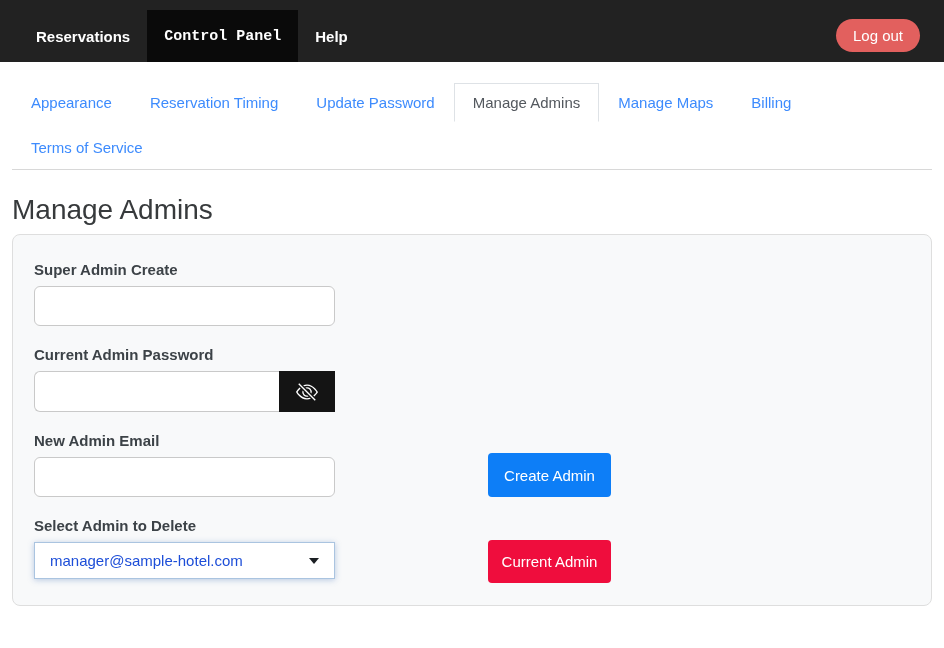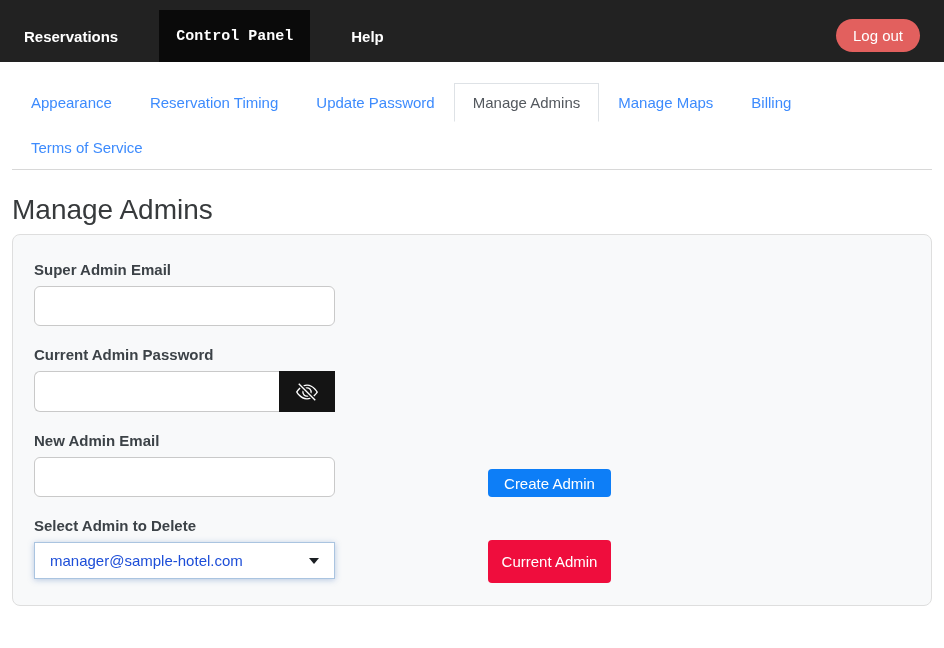--- a/index.html
+++ b/index.html
@@ -9,22 +9,21 @@
     background: #ffffff;
     overflow: hidden;
     color: #373a3c;
   }
 
   
   .navbar {
     height: 62px;
     background: #222222;
     display: flex;
-    padding: 0 24px 0 7px;
-    gap: 24px;
+    padding: 0 24px 0 19px;
   }
   .nav-item {
     margin-top: 10px;
     height: 52px;
     display: flex;
     align-items: center;
     padding: 0 17px;
     color: #ffffff;
     font-size: 15px;
     font-weight: 600;
@@ -132,21 +131,21 @@
   .btn {
     width: 123px;
     color: #ffffff;
     border: none;
     border-radius: 4px;
     font-size: 15px;
     font-family: inherit;
     cursor: pointer;
     margin-left: 153px;
   }
-  .btn-primary { background: #0d7ef7; height: 28px; }
+  .btn-primary { background: #0d7ef7; height: 44px; }
   .btn-danger  { background: #ef0d3d; height: 43px; margin-bottom: -4px; }
 
   
   .select-box {
     width: 301px;
     height: 37px;
     background: #ffffff;
     border: 1px solid #aac4e0;
     box-shadow: 0 1px 6px rgba(60, 110, 180, 0.35);
     border-radius: 0;
@@ -187,21 +186,21 @@
   <div class="tab-row second">
     <div class="tab">Terms of Service</div>
   </div>
 </div>
 
 <h1 class="page-title">Manage Admins</h1>
 
 <div class="card">
 
   <div class="group">
-    <label class="form-label">Super Admin Email</label>
+    <label class="form-label">Super Admin Create</label>
     <input class="text-input" type="text" value="" style="">
   </div>
 
   <div class="group">
     <label class="form-label">Current Admin Password</label>
     <div class="input-group">
       <input class="text-input" type="password" value="" style="">
       <button class="toggle-btn">
         <span style="display:flex;">
           <svg viewBox="0 0 16 16" xmlns="http://www.w3.org/2000/svg" fill="#ffffff" width="22" height="22">

